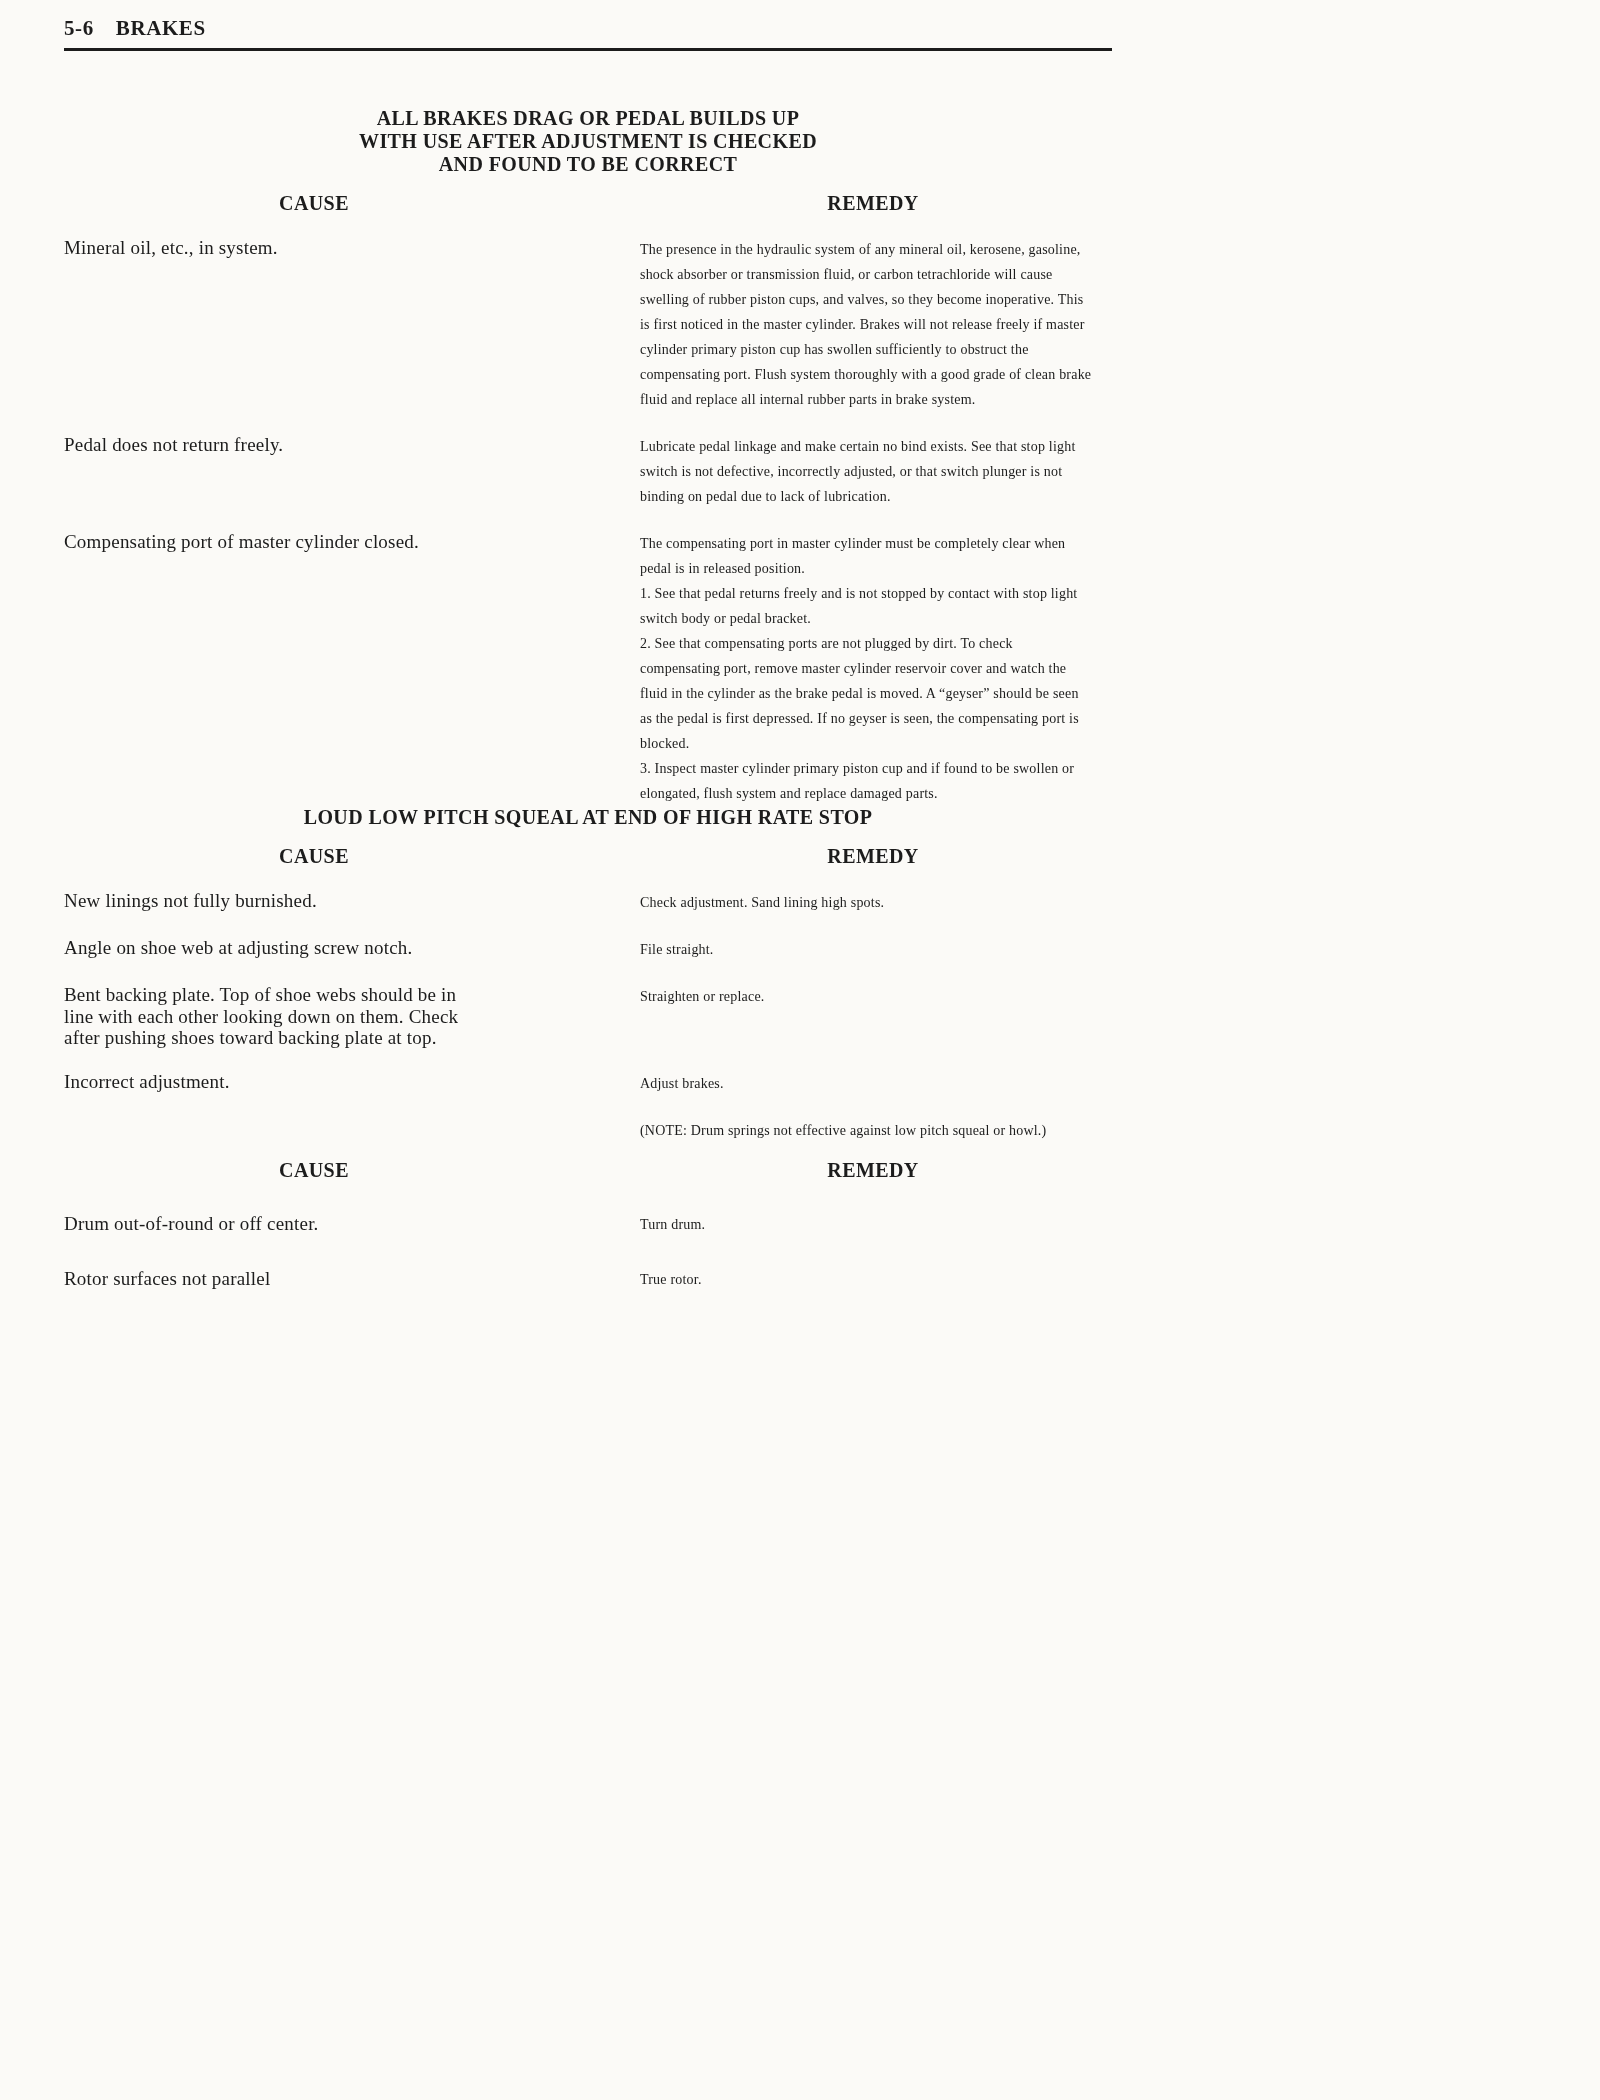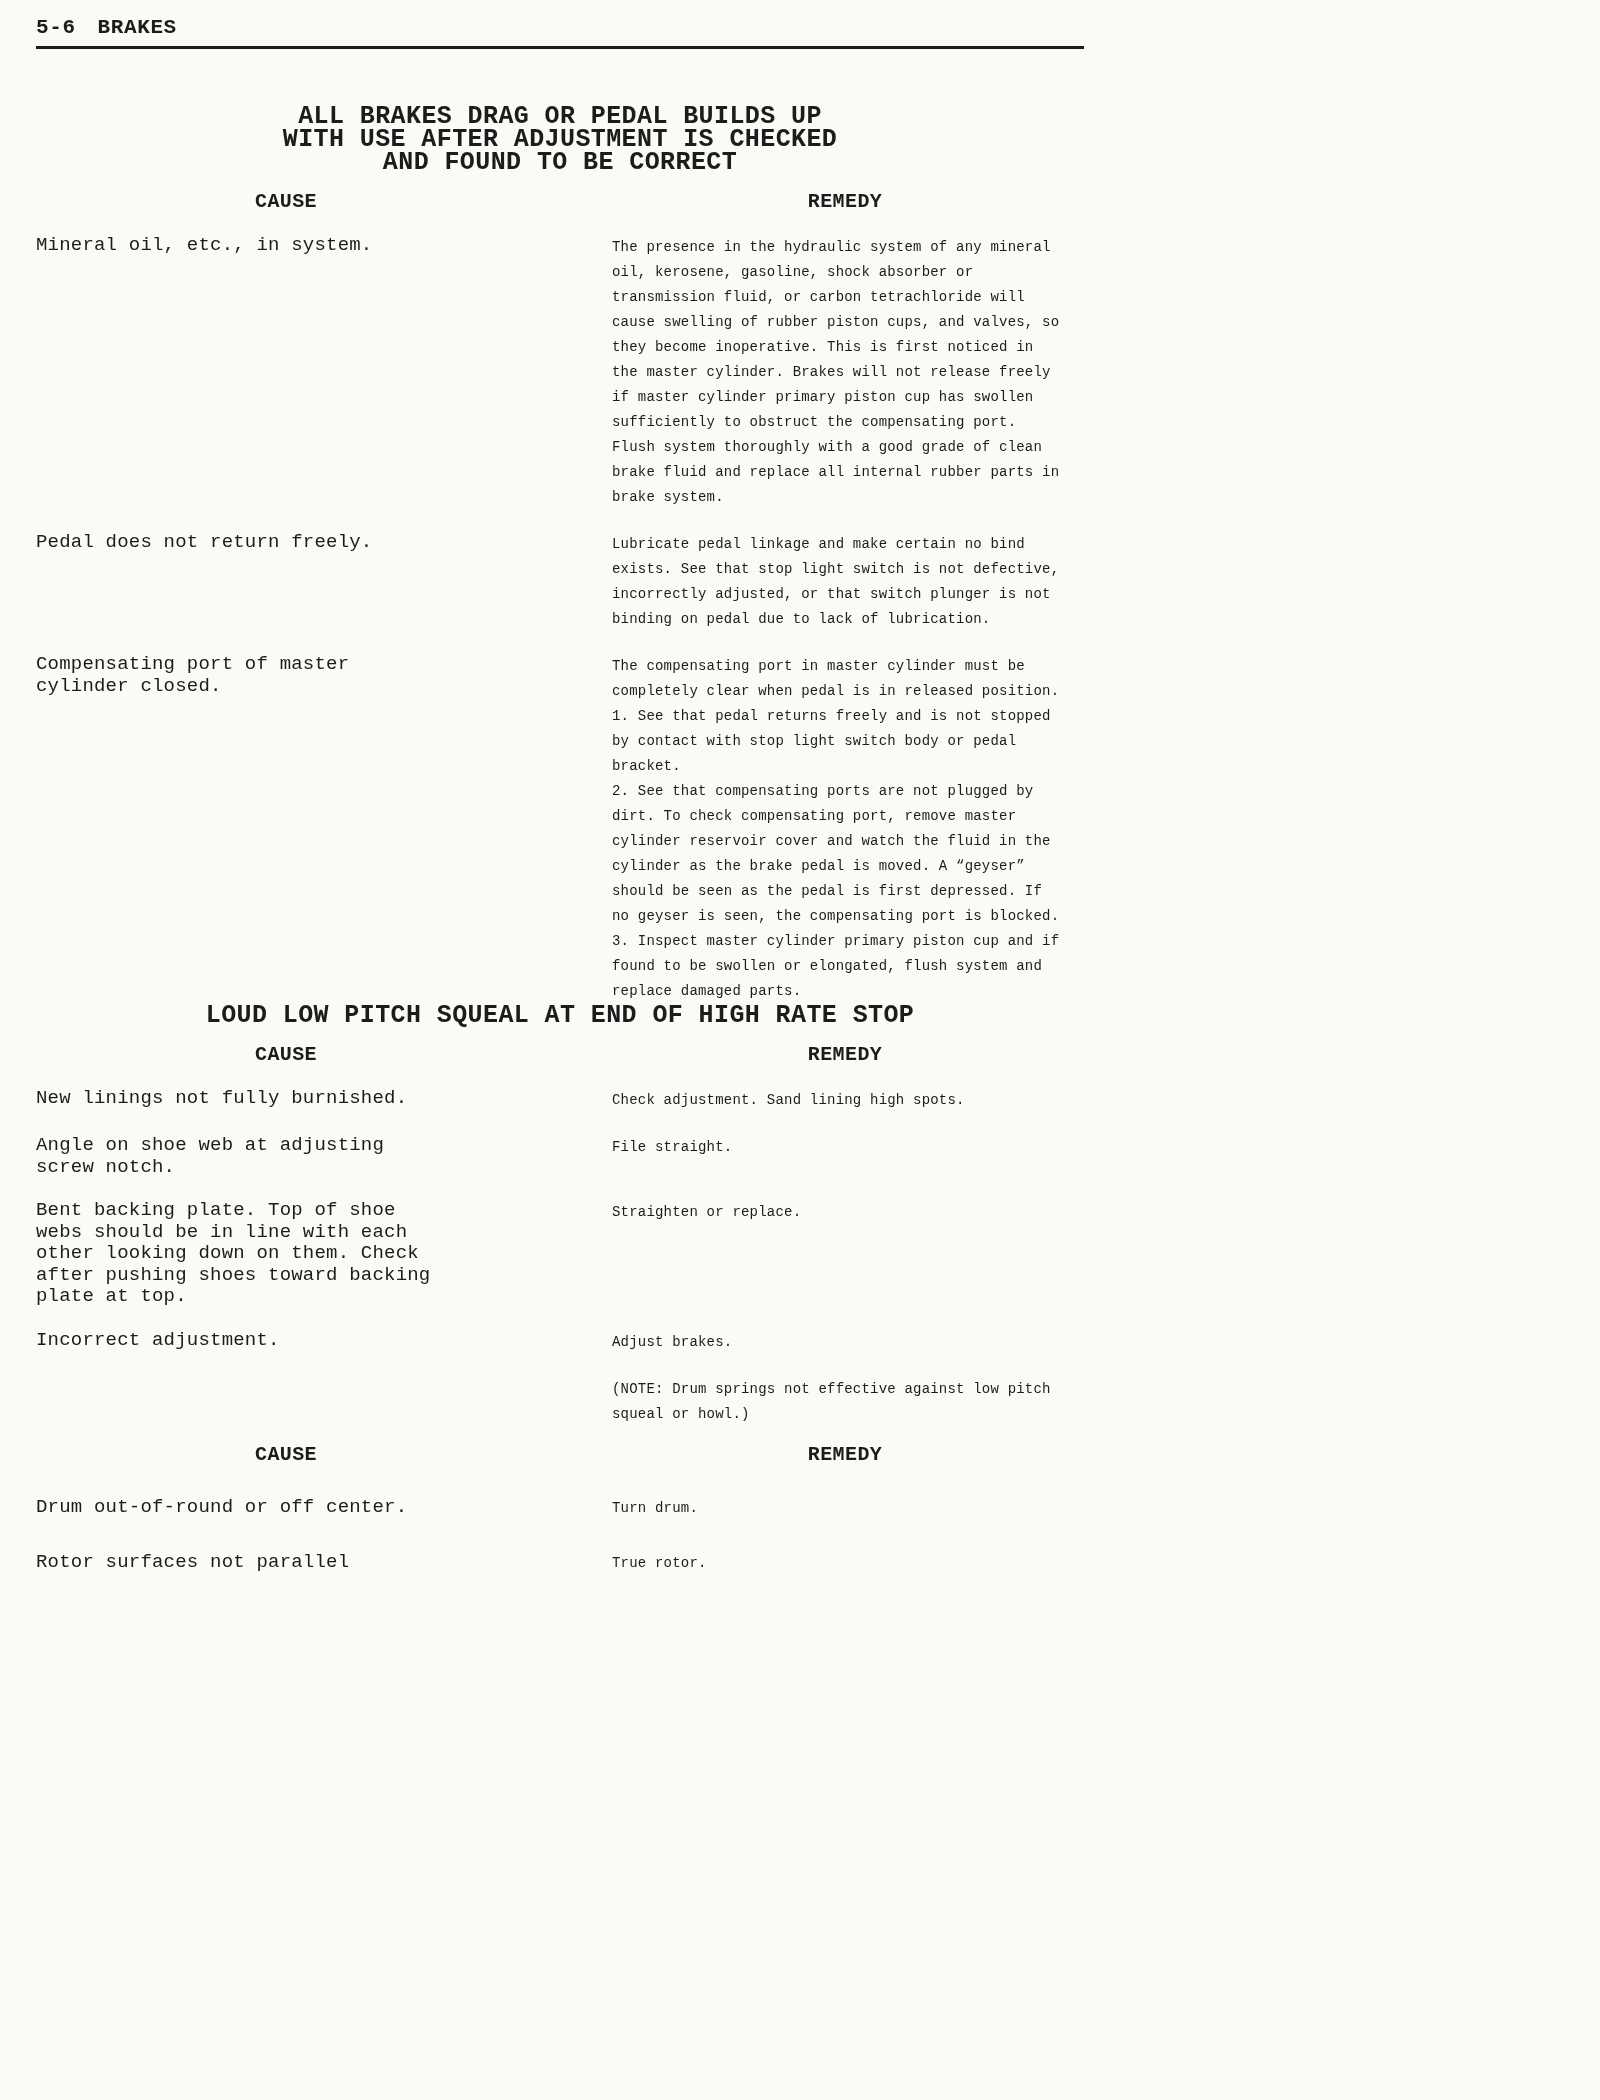--- a/index.html
+++ b/index.html
@@ -10,43 +10,42 @@
     width: 1600px;
     height: 2100px;
     background: #fbfaf7;
     font-family: "Liberation Serif", serif;
     color: #1c1c1c;
     -webkit-font-smoothing: antialiased;
   }
   .page {
     position: relative;
     box-sizing: border-box;
-    padding: 16px 0 0 36px;
+    padding: 16px 0 0 64px;
     width: 1130px;
-    font-family: Liberation Mono, monospace;
   }
   .page-header {
     display: flex;
     align-items: baseline;
     gap: 22px;
     font-weight: bold;
     font-size: 21px;
     letter-spacing: 0.6px;
   }
   .header-rule {
     width: 1048px;
     height: 3px;
     background: #1c1c1c;
     margin-top: 7px;
   }
   .section-title {
     margin: 0;
     text-align: center;
     font-weight: bold;
-    font-size: 25px;
+    font-size: 20px;
     line-height: 23px;
     letter-spacing: 0.4px;
     white-space: pre-line;
     width: 1048px;
   }
   .section-1 .section-title { margin-top: 56px; }
   .section-2 .section-title { }
   .section-3 .section-title { margin-top: 72px; }
   .col-headers {
     display: flex;

